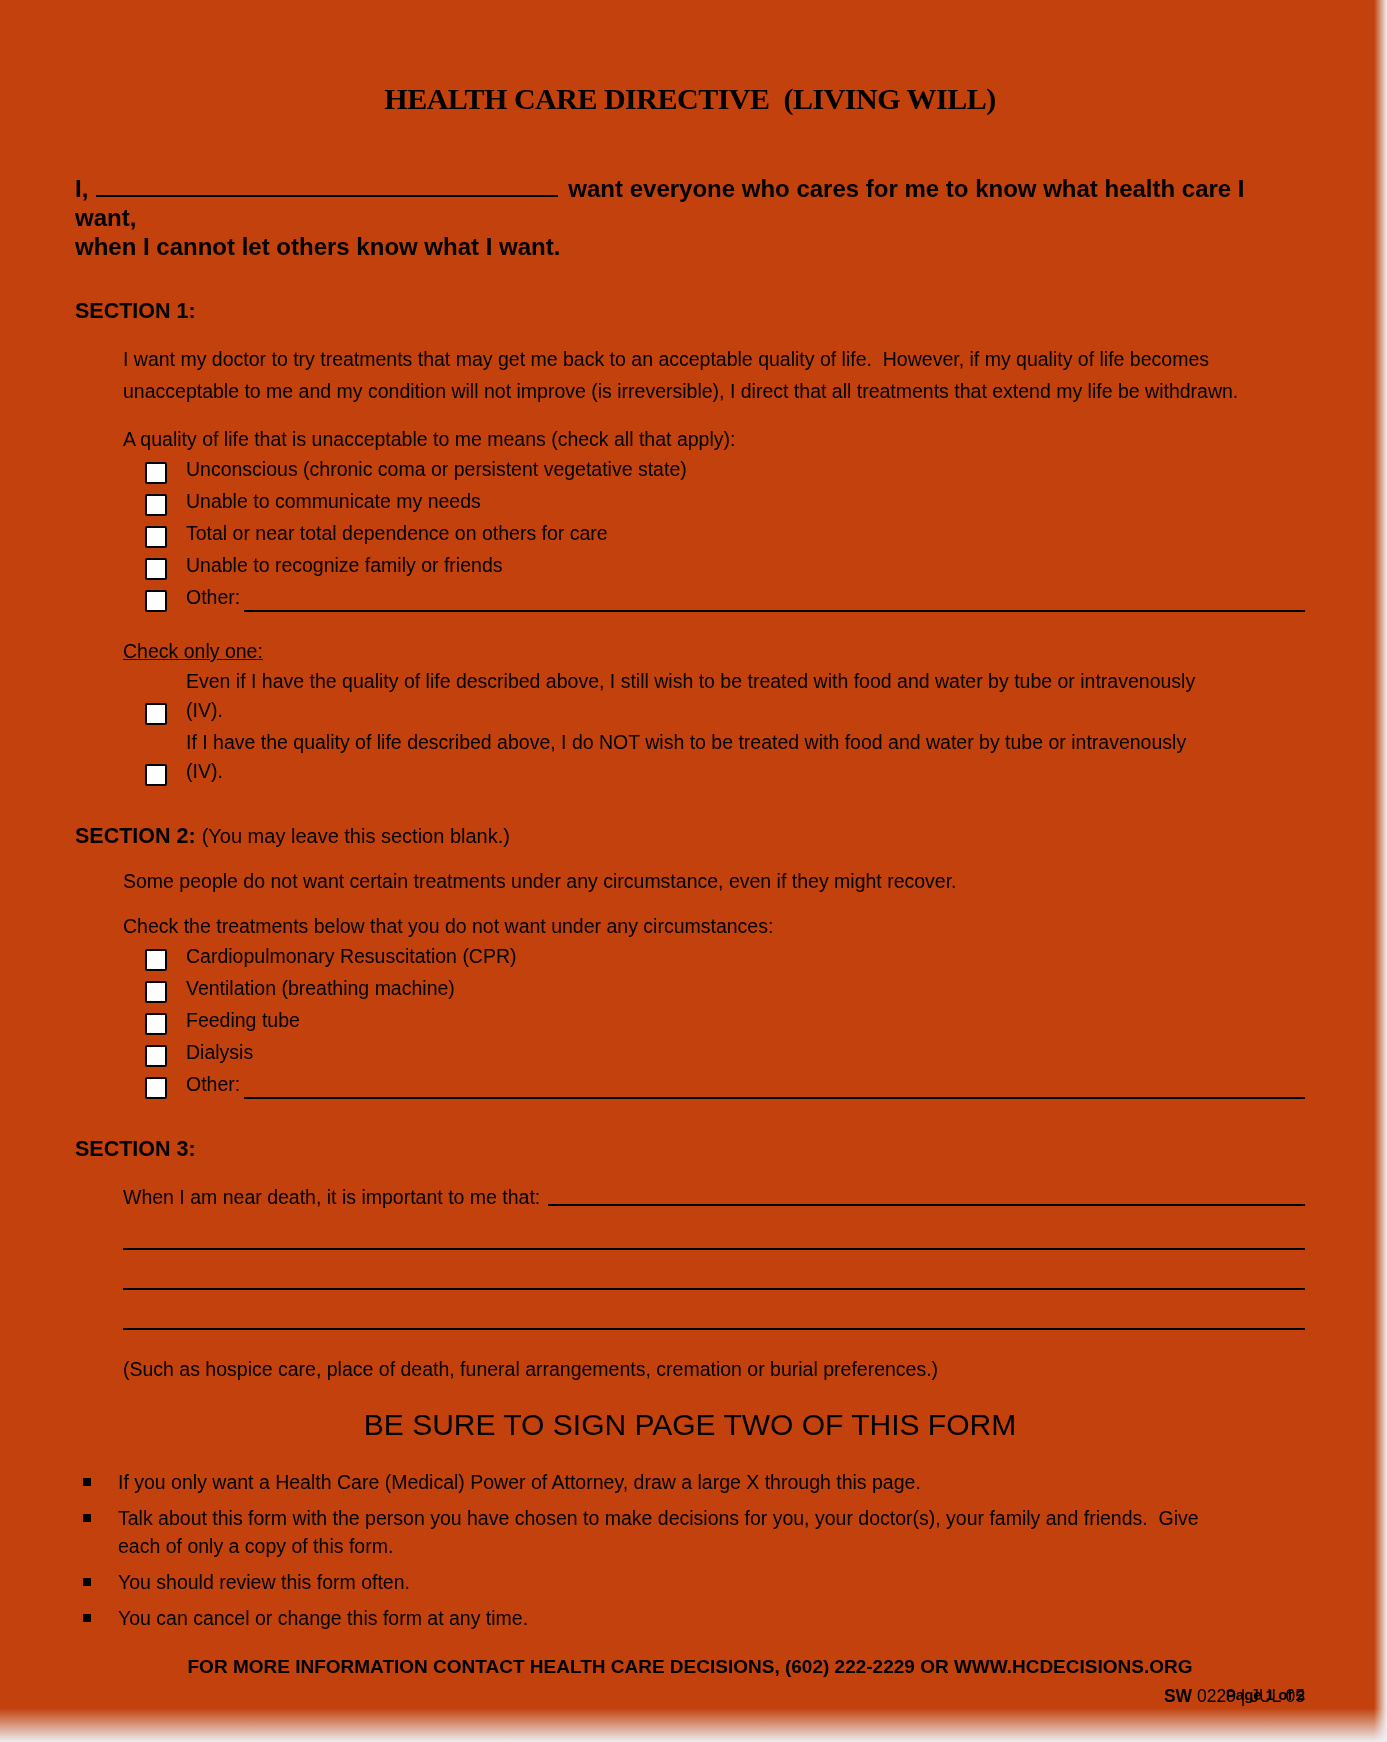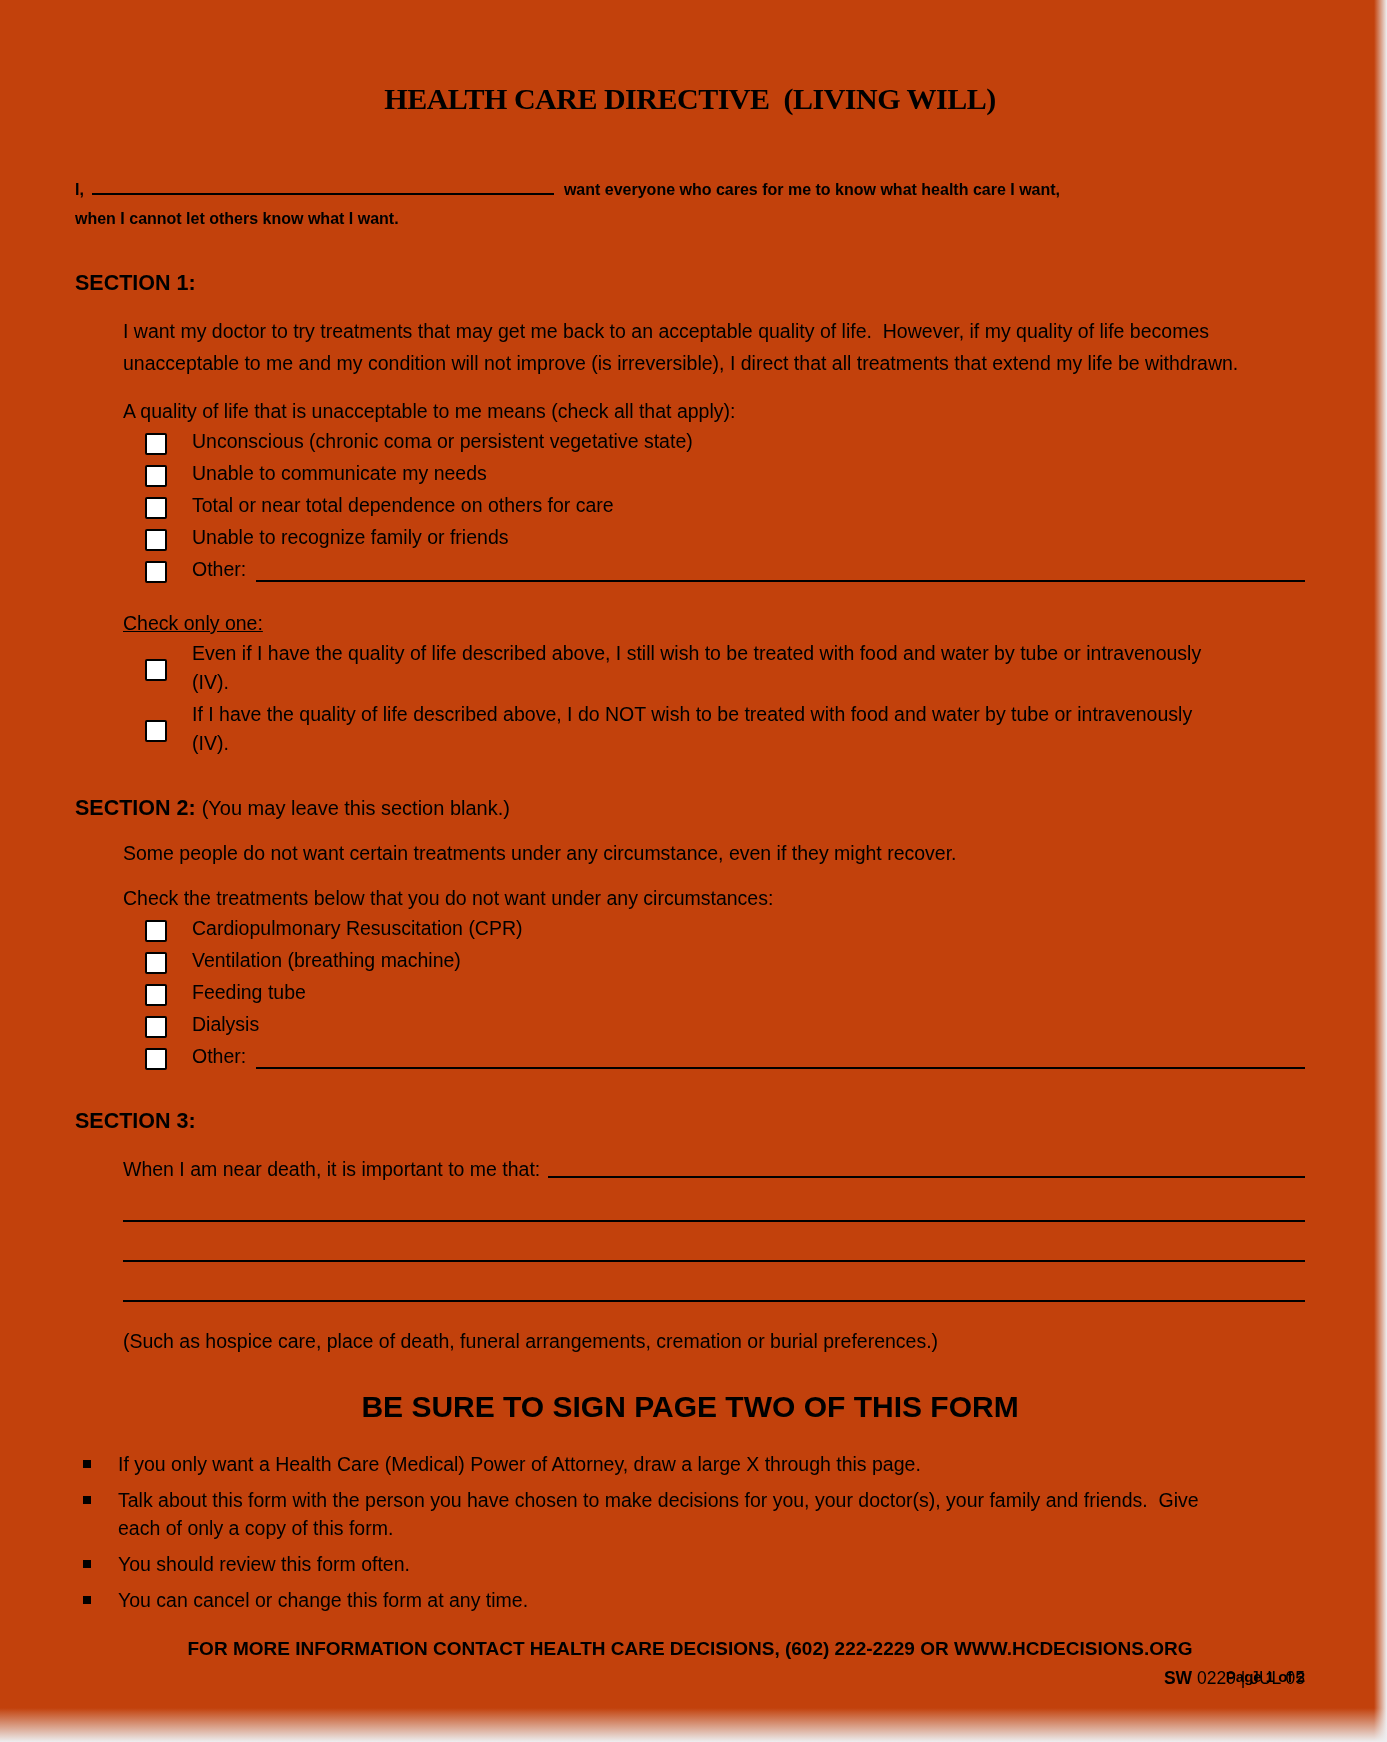--- a/index.html
+++ b/index.html
@@ -16,48 +16,48 @@
   .content{position:absolute;left:75px;top:0;width:1230px;}
   .doc-title{
     margin-top:82px;
     text-align:center;
     font-family:"Liberation Serif", serif;
     font-weight:bold;
     font-size:30px;
     letter-spacing:-0.5px;
     white-space:pre-wrap;
   }
-  .intro{margin-top:58px;font-weight:bold;font-size:16px;line-height:29px;}
+  .intro{margin-top:58px;font-weight:bold;font-size:24px;line-height:29px;}
   .blank-name{
     display:inline-block;width:462px;height:19px;
     border-bottom:2.5px solid #000;
     margin:0 10px 0 8px;vertical-align:baseline;
   }
   .section-heading{margin:38px 0 0 0;font-size:21.5px;font-weight:bold;}
   .section-heading .note{font-weight:normal;font-size:20px;}
   .para{margin:20px 0 0 48px;line-height:31.5px;white-space:pre-wrap;}
   .list-intro{margin:19px 0 0 48px;line-height:26px;}
-  .check-row{display:flex;align-items:center;margin:3px 0 0 70px;gap:6px;}
+  .check-row{display:flex;align-items:flex-end;margin:3px 0 0 70px;}
   .checkbox{
     flex:none;width:18px;height:18px;
     border:2.5px solid #000;border-radius:2px;
     margin-top:4px;background:#fff;
   }
   .check-label{margin-left:19px;line-height:29px;}
   .check-label.narrow{max-width:1010px;}
   .other-row .fill-line{
     flex:1;height:22px;border-bottom:2px solid #000;margin-left:4px;
   }
   .check-one{margin-top:26px;text-decoration:underline;}
   .s3-prompt-row{display:flex;align-items:flex-start;margin:22px 0 0 48px;}
   .s3-prompt{white-space:nowrap;line-height:26px;}
   .s3-prompt-row .fill-line{flex:1;height:20px;border-bottom:2px solid #000;margin-left:8px;}
   .write-line{margin-left:48px;height:38px;border-bottom:2px solid #000;}
   .s3-note{margin:26px 0 0 48px;line-height:26px;}
-  .banner{margin-top:36px;text-align:center;font-size:30px;font-weight:bold;letter-spacing:0;}
+  .banner{margin-top:26px;text-align:center;font-size:30px;font-weight:normal;letter-spacing:0;}
   .bullets{margin-top:26px;}
   .bullet-row{display:flex;align-items:flex-start;margin:8px 0 0 8px;}
   .bullet-marker{flex:none;width:8px;height:8px;background:#000;margin-top:10px;}
   .bullet-text{margin-left:27px;line-height:28px;white-space:pre-wrap;max-width:1120px;}
   .footer-info{margin-top:24px;text-align:center;font-weight:bold;font-size:19px;}
   .footer-row{position:relative;margin-top:8px;height:24px;}
   .page-num{text-align:right;font-weight:bold;font-size:15px;}
   .doc-code{position:absolute;right:0;top:0;font-size:17.5px;}
   .doc-code .code-b{font-weight:bold;}
   .edge-right{position:absolute;top:0;right:0;width:13px;height:100%;

